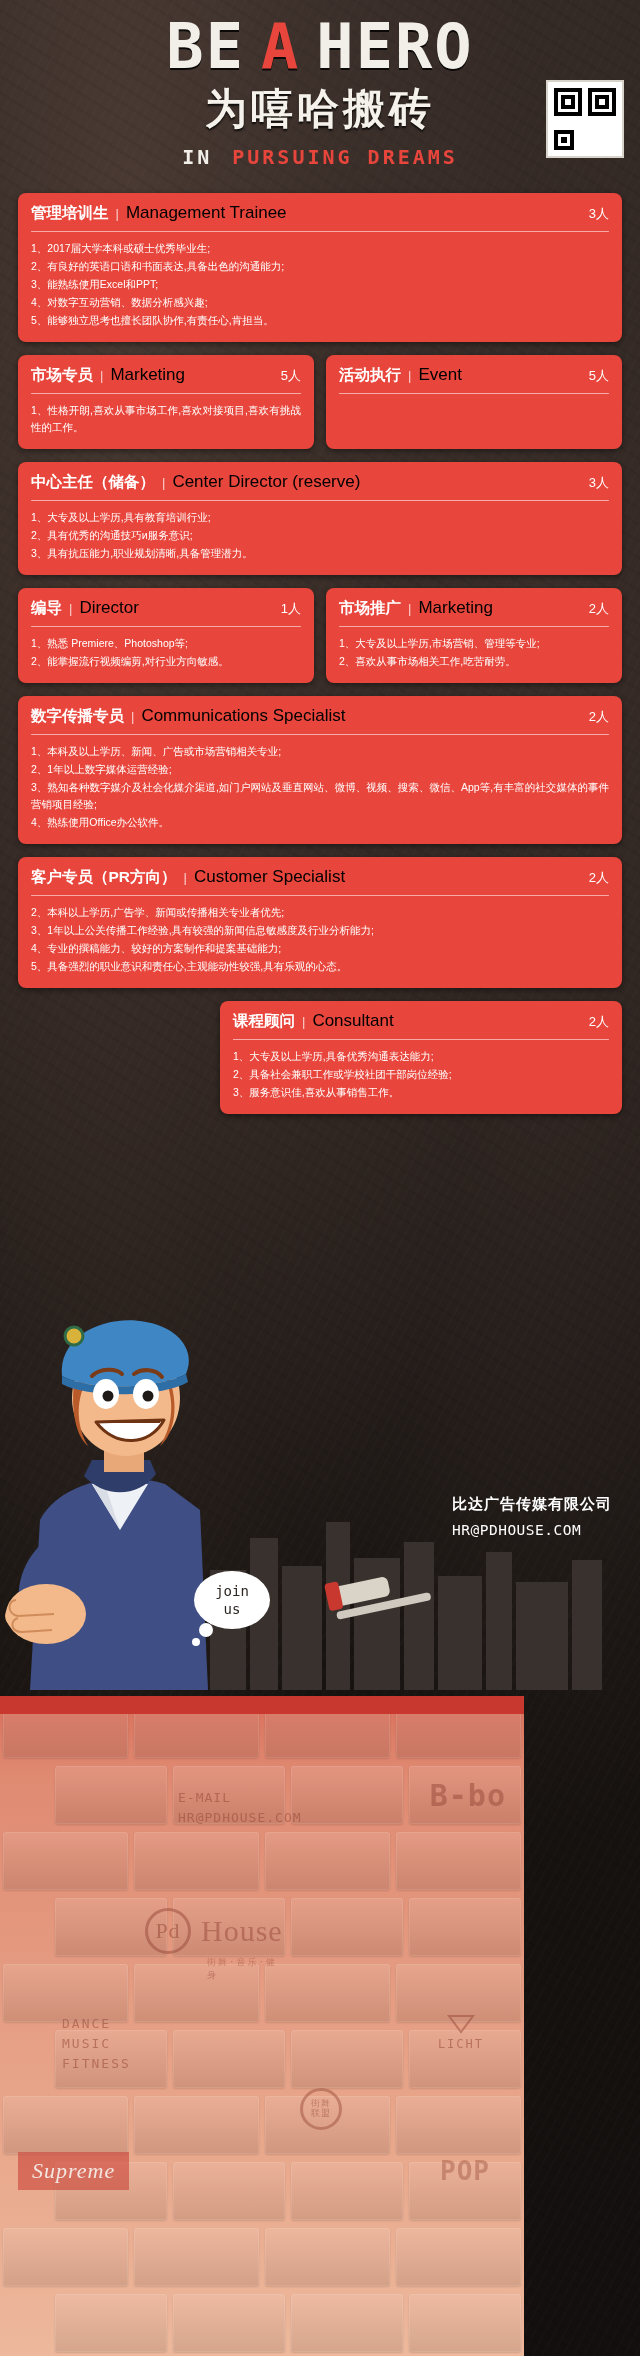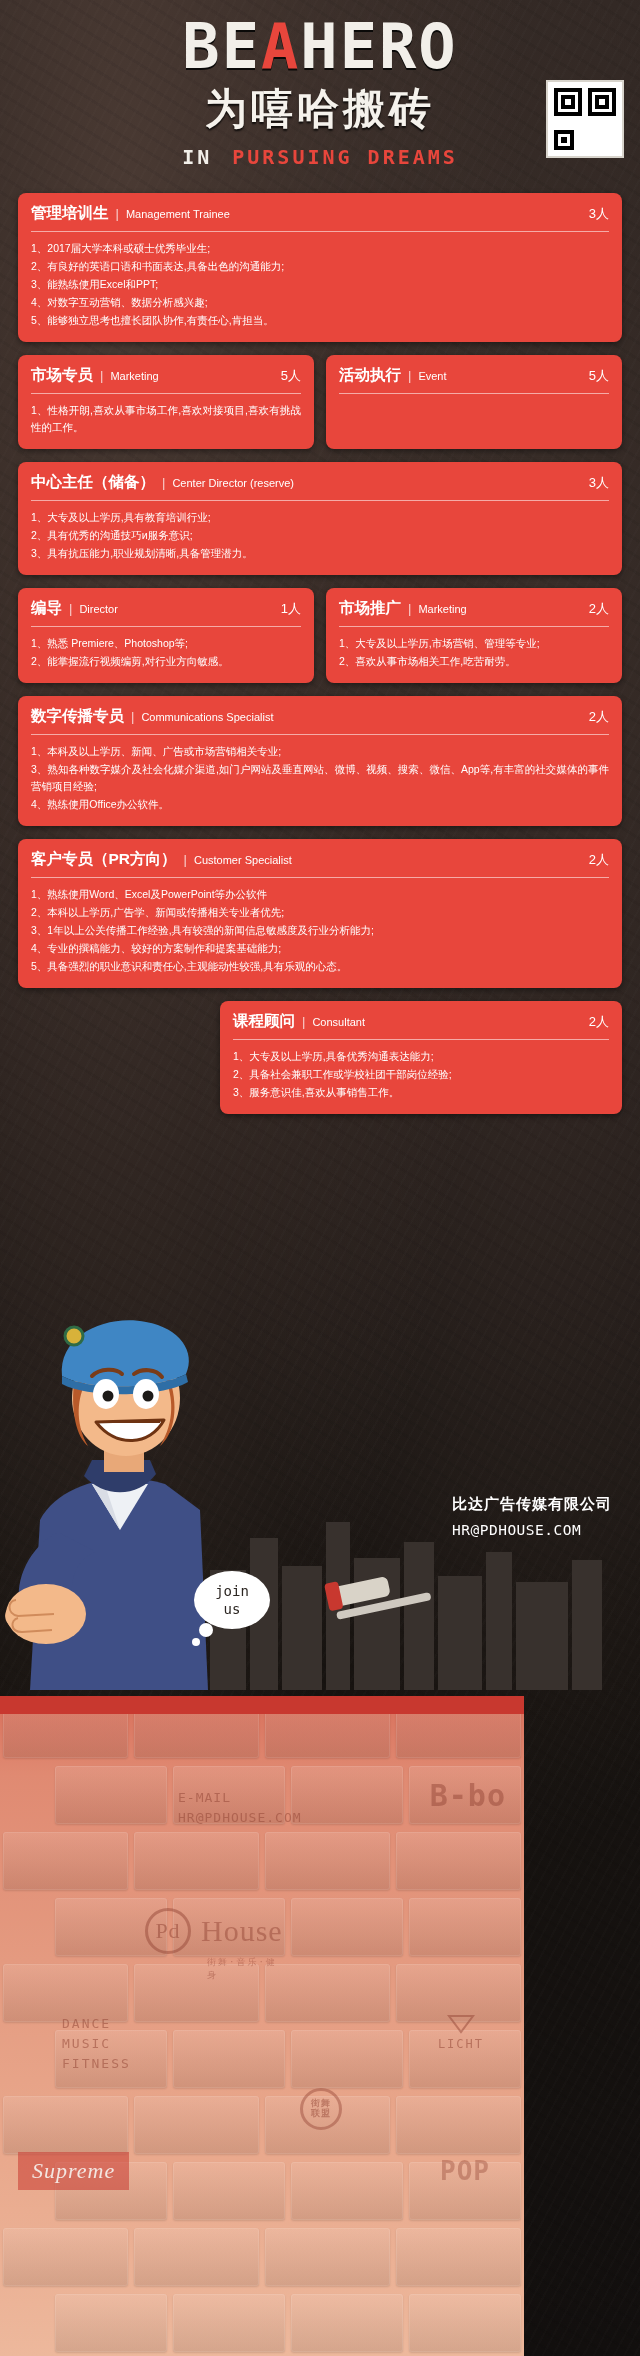--- a/index.html
+++ b/index.html
@@ -27,21 +27,21 @@
     background-image:
       repeating-linear-gradient(118deg, rgba(255,255,255,0.012) 0 2px, rgba(0,0,0,0) 2px 9px),
       repeating-linear-gradient(32deg, rgba(0,0,0,0.05) 0 3px, rgba(0,0,0,0) 3px 14px);
     pointer-events: none;
   }
 
   
   .header { position: relative; padding: 18px 0 10px; text-align: center; }
   .beahero {
     display: flex; justify-content: center; align-items: flex-start;
-    gap: 0;
+    gap: 16px;
     padding: 0 14px;
   }
   .blocktext {
     font-family: "DejaVu Sans Mono", monospace;
     font-weight: bold;
     font-size: 62px;
     line-height: 0.92;
     letter-spacing: 2px;
     color: #f2efe9;
     text-shadow: 0 2px 0 #0a0908;
@@ -114,21 +114,21 @@
     padding-bottom: 7px;
     margin-bottom: 8px;
     gap: 8px;
   }
   .titles { display: flex; align-items: baseline; gap: 7px; flex-wrap: wrap; }
   .t-cn {
     font-size: 15.5px; font-weight: bold; color: #fff;
     font-family: "Liberation Sans", sans-serif;
   }
   .t-sep { color: rgba(255,255,255,.75); font-size: 13px; }
-  .t-en { font-size: 11px; color: #ffffff; font-family: "Liberation Sans", sans-serif; }
+  .t-en { font-size: 17px; color: #000000; font-family: "Liberation Sans", sans-serif; }
   .count { font-size: 13px; color: #fff; white-space: nowrap; }
   ol.reqs { list-style: none; }
   ol.reqs li {
     font-size: 10.5px;
     line-height: 1.62;
     color: #fff;
     margin-bottom: 1px;
     text-align: justify;
   }
 
@@ -204,21 +204,21 @@
     font-family: "Liberation Serif", serif;
     font-style: italic;
     font-size: 22px;
     color: #f3e6e1;
   }
   .wm-pop { right: 34px; top: 460px; font-size: 26px; font-weight:bold; color: rgba(150,72,56,.4); }
   .wm-seal {
     left: 300px; top: 392px; width: 42px; height:42px; border-radius:50%;
     border: 3px solid rgba(150,72,56,.45);
     display:flex;align-items:center;justify-content:center;
-    font-size:9px; text-align:left; line-height:1.1; color: rgba(150,72,56,.5); font-weight: bold;
+    font-size:9px; text-align:left; line-height:1.1; color: rgba(150,72,56,.5);
   }
 
   
   .char { position: absolute; left: 0; top: 0; }
 </style>
 </head>
 <body>
 
 <div class="poster">
   <div class="texture"></div>
@@ -338,36 +338,36 @@
       <div class="card-head">
         <div class="titles">
           <span class="t-cn">数字传播专员</span>
           <span class="t-sep">|</span>
           <span class="t-en">Communications Specialist</span>
         </div>
         <span class="count">2人</span>
       </div>
       <ol class="reqs">
         <li>1、本科及以上学历、新闻、广告或市场营销相关专业;</li>
+        <li>2、1年以上数字媒体运营经验;</li>
         <li>3、熟知各种数字媒介及社会化媒介渠道,如门户网站及垂直网站、微博、视频、搜索、微信、App等,有丰富的社交媒体的事件营销项目经验;</li>
         <li>4、熟练使用Office办公软件。</li>
       </ol>
     </div>
 
     <div class="card">
       <div class="card-head">
         <div class="titles">
           <span class="t-cn">客户专员（PR方向）</span>
           <span class="t-sep">|</span>
           <span class="t-en">Customer Specialist</span>
         </div>
         <span class="count">2人</span>
       </div>
       <ol class="reqs">
-        <li>1、熟练使用Word、Excel及PowerPoint等办公软件</li>
         <li>2、本科以上学历,广告学、新闻或传播相关专业者优先;</li>
         <li>3、1年以上公关传播工作经验,具有较强的新闻信息敏感度及行业分析能力;</li>
         <li>4、专业的撰稿能力、较好的方案制作和提案基础能力;</li>
         <li>5、具备强烈的职业意识和责任心,主观能动性较强,具有乐观的心态。</li>
       </ol>
     </div>
 
     <div class="row" style="padding-left:202px;">
       <div class="card">
         <div class="card-head">

